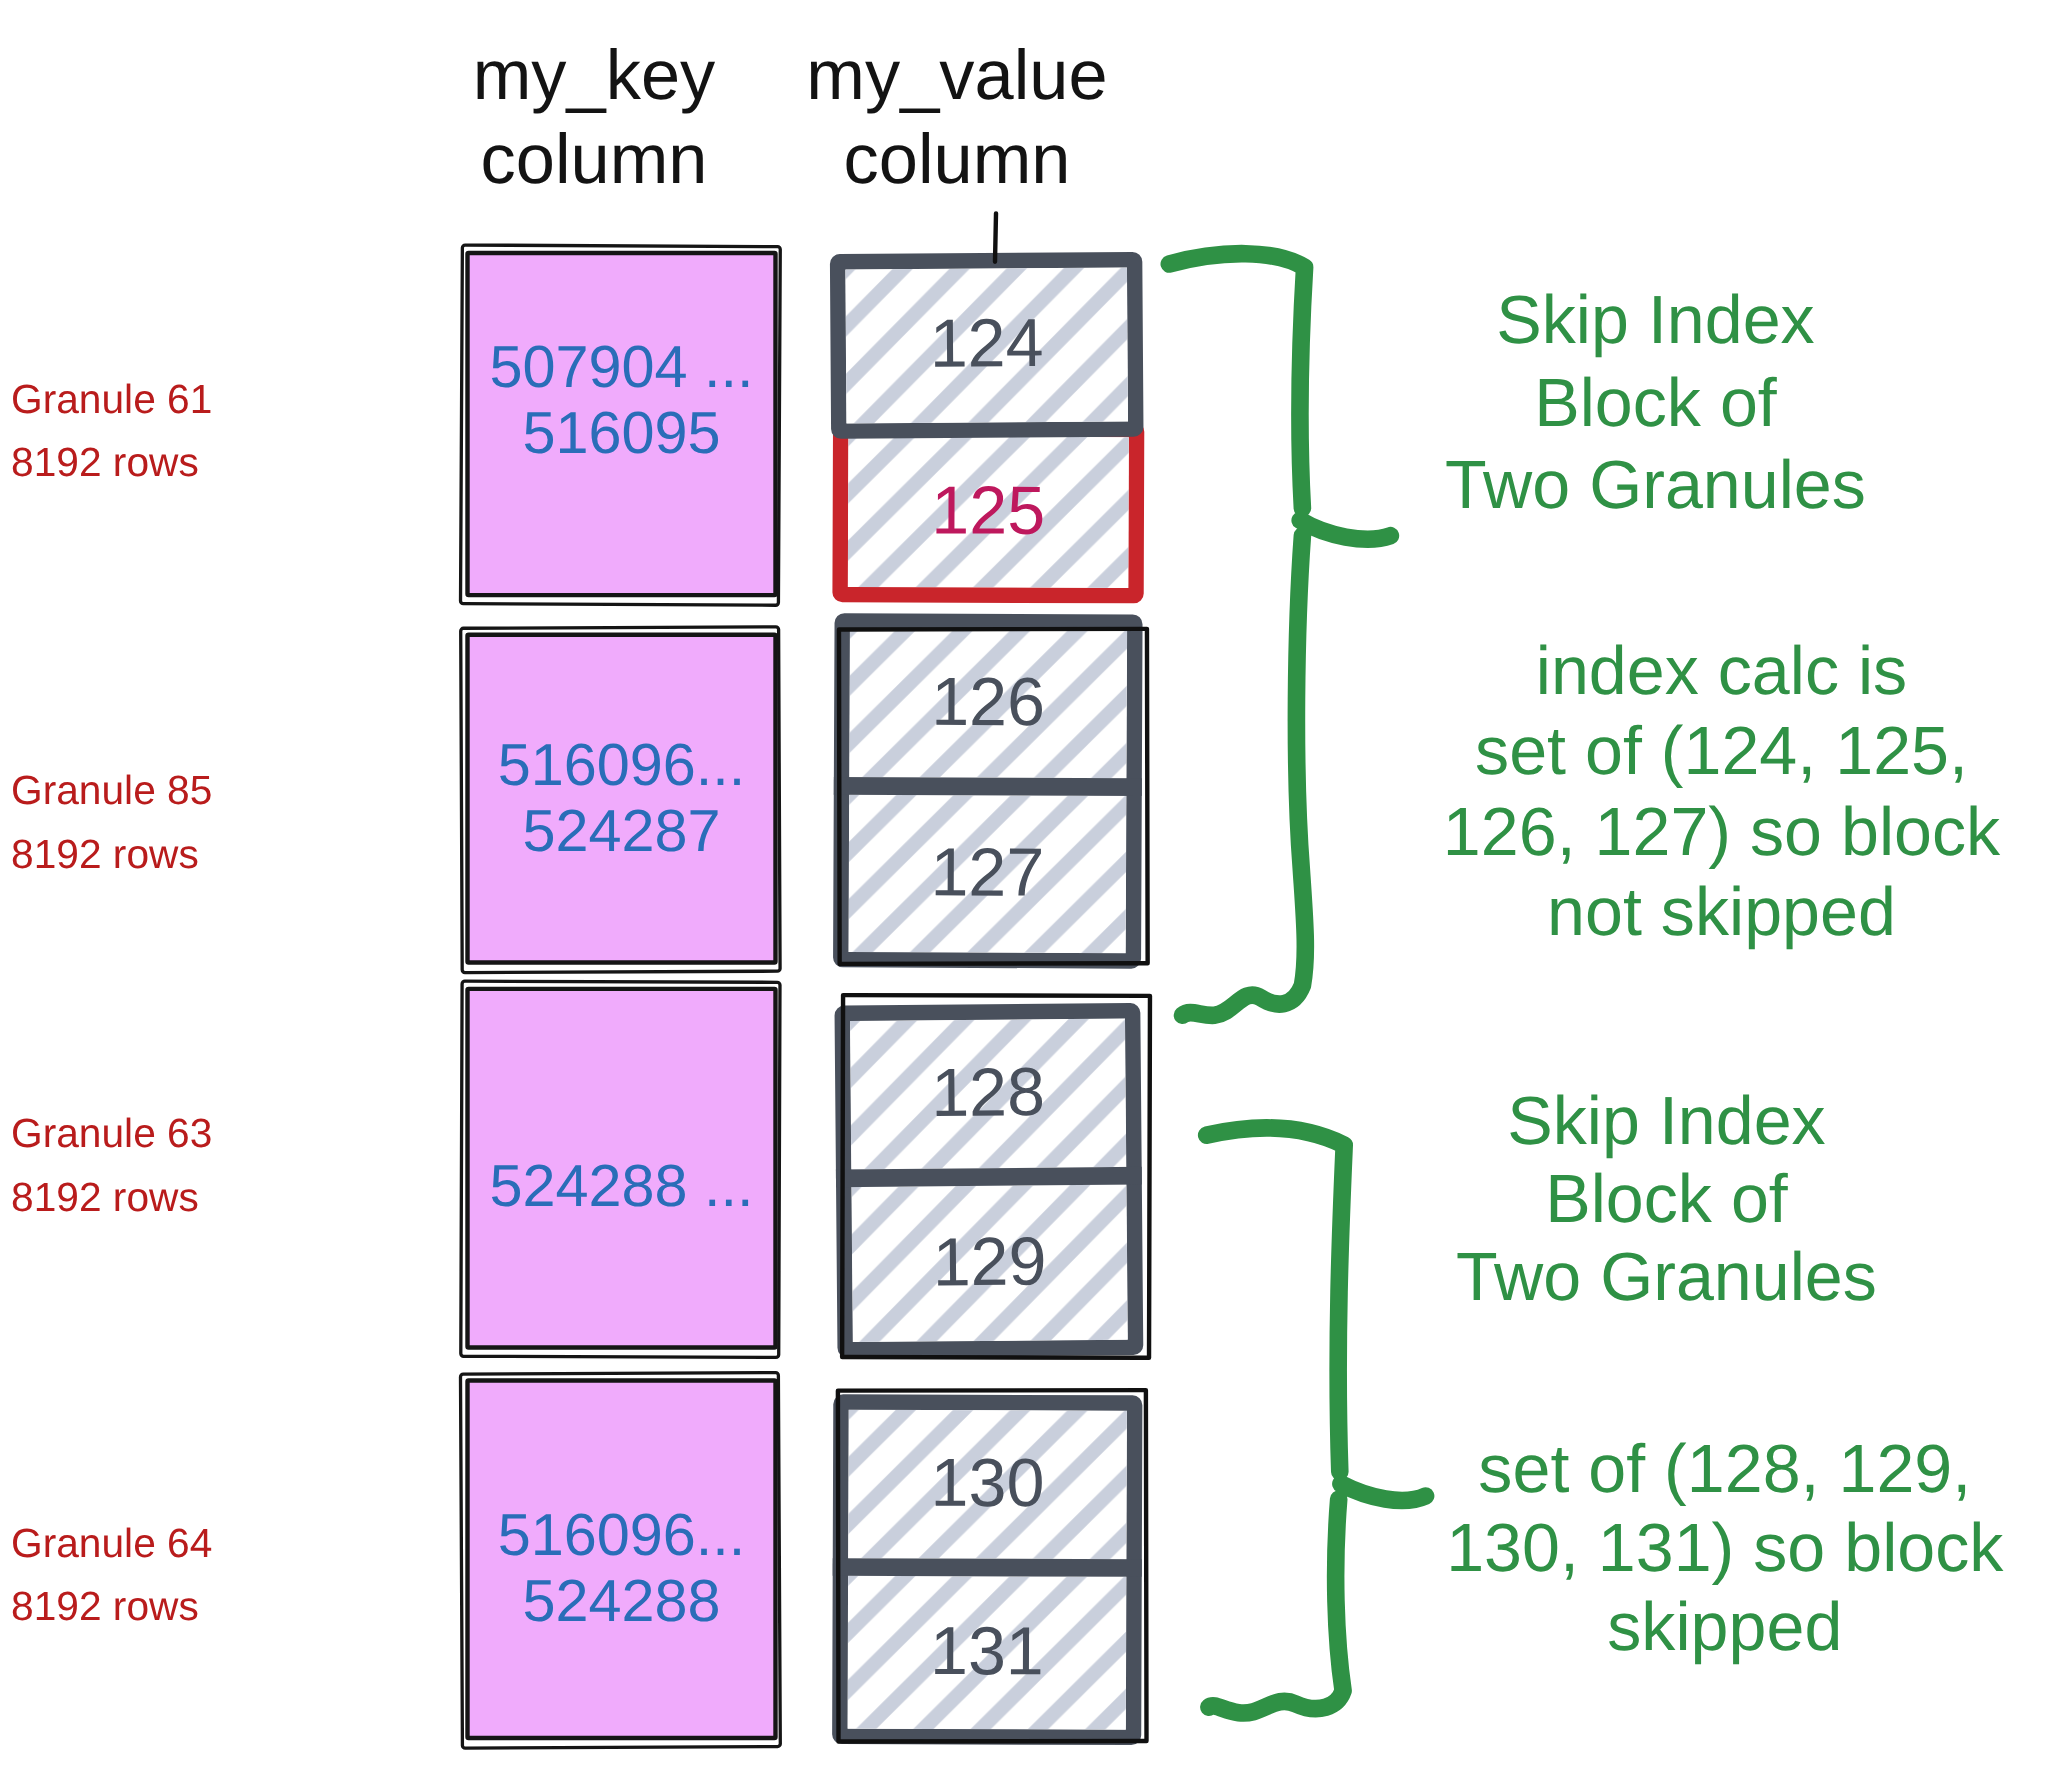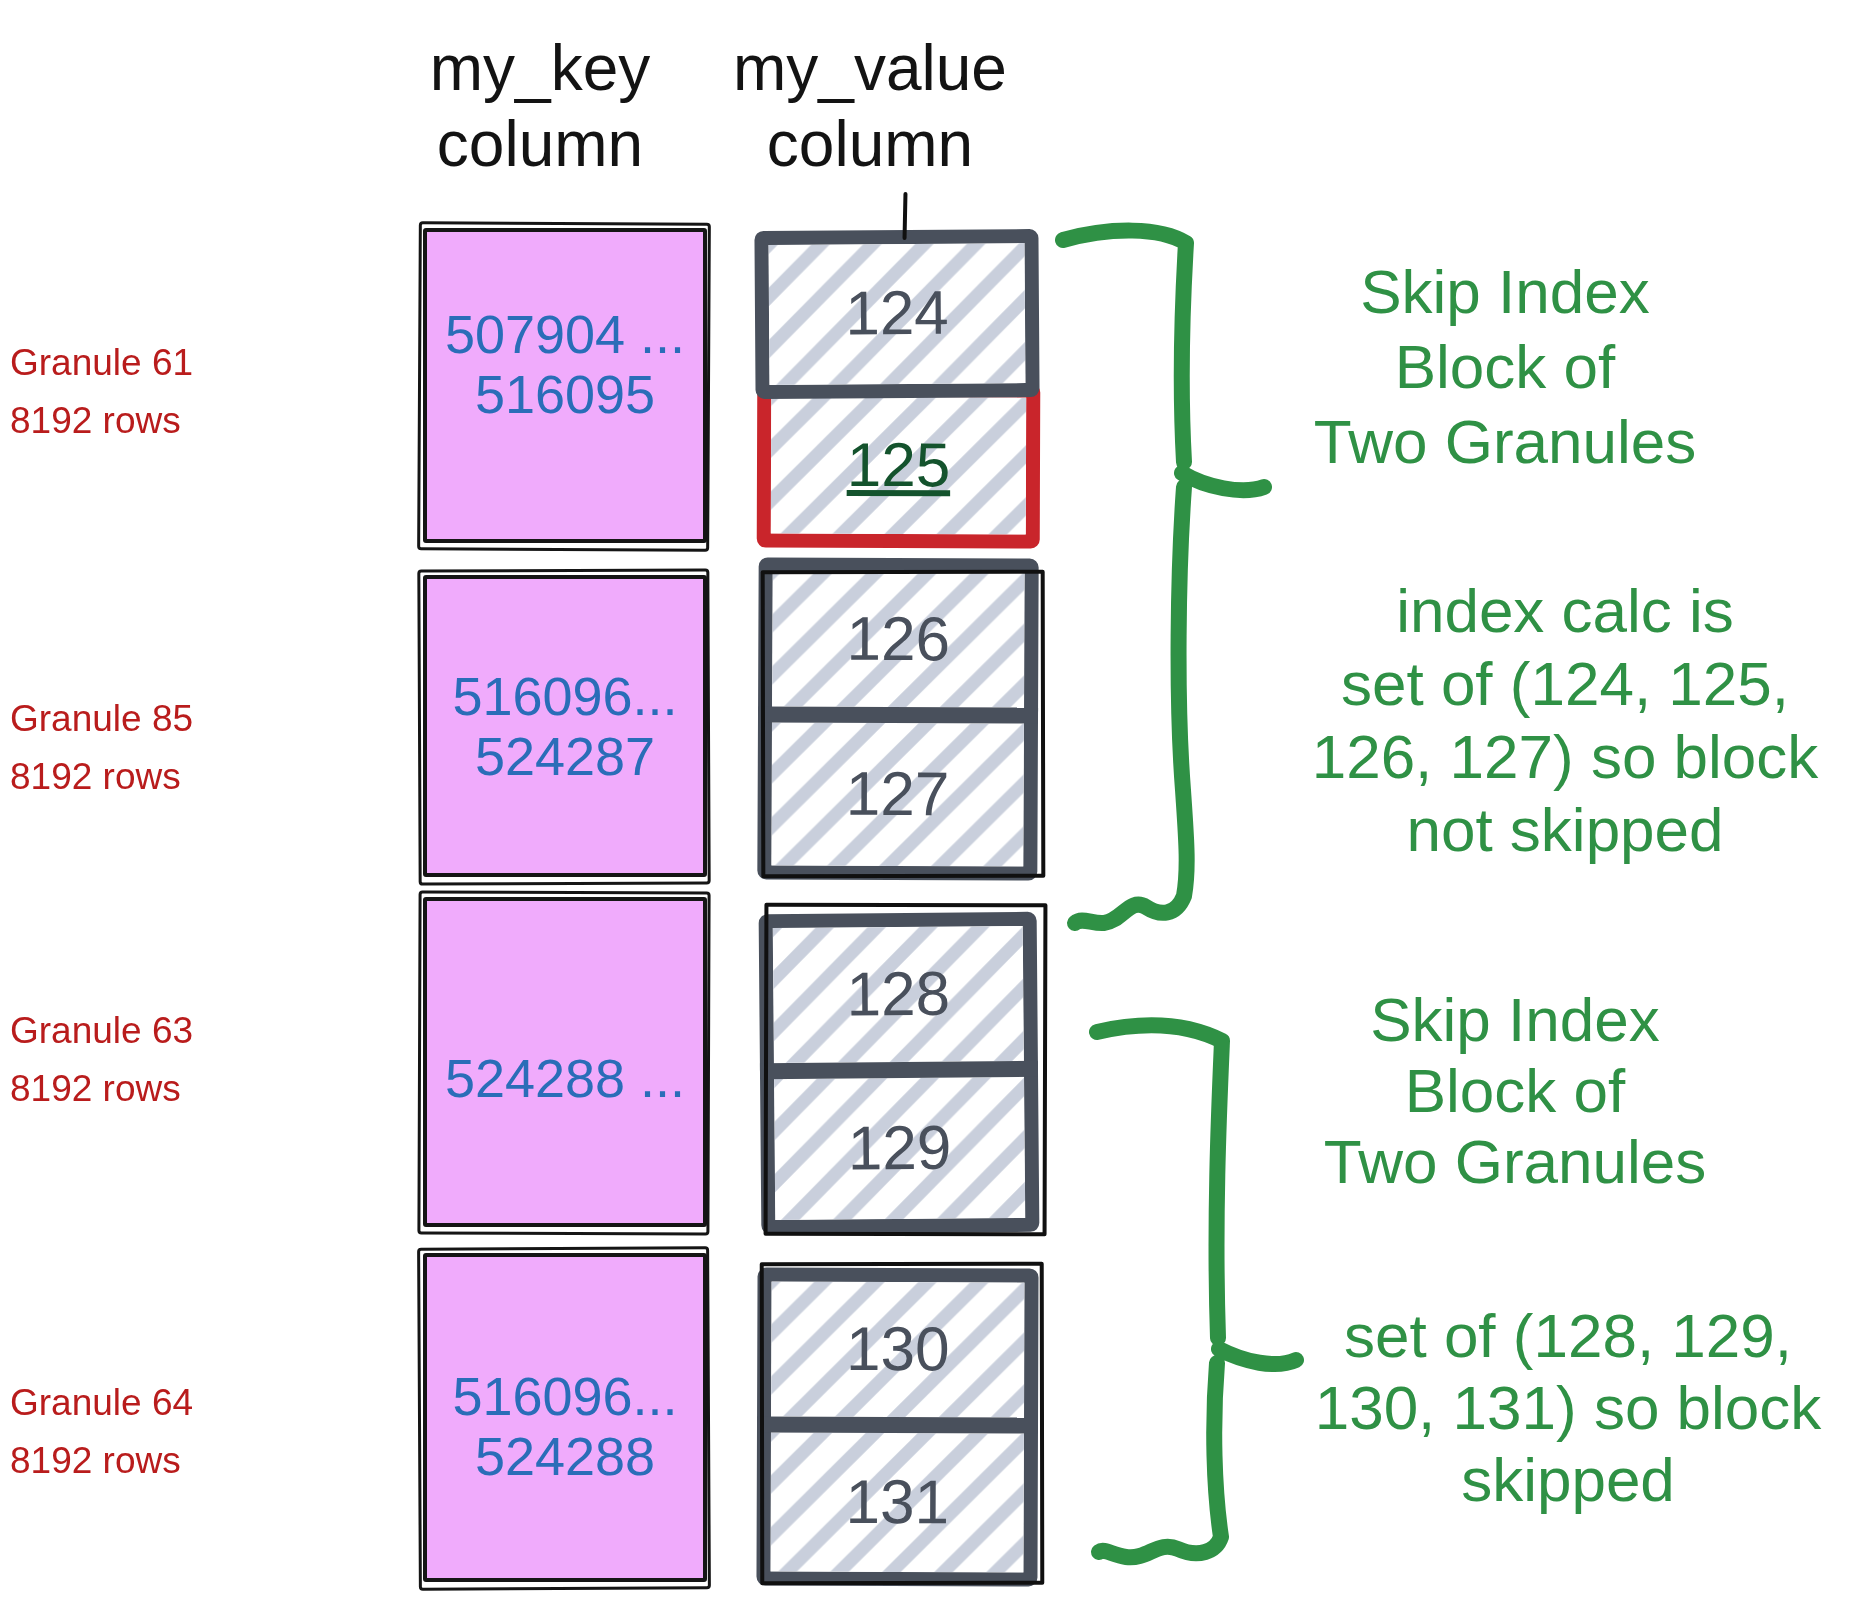--- a/index.html
+++ b/index.html
@@ -43,21 +43,21 @@
   #blk124{left:755px;top:230px;width:284px;height:168px;transform:rotate(-.4deg);z-index:3;}
   #blk125{left:757px;top:383px;width:283px;height:165px;border-color:#c9252b;
           transform:rotate(.2deg);z-index:2;}
   #grp62{left:758px;top:558px;width:280px;height:322px;transform:rotate(.25deg);z-index:2;}
   #grp63{left:760px;top:913px;width:278px;height:320px;transform:rotate(-.5deg);z-index:2;}
   #grp64{left:757px;top:1268px;width:281px;height:318px;transform:rotate(.2deg);z-index:2;}
 
   .hatch{position:absolute;inset:0;width:100%;height:100%;display:block;}
   .num{position:absolute;left:0;right:0;top:50%;transform:translateY(-52%);
        text-align:center;font-size:62px;color:#49505c;z-index:1;}
-  .red-num{color:#14532d;text-decoration:underline;}
+  .red-num{color:#be185d;}
 
   .half{position:absolute;left:0;right:0;overflow:hidden;}
   .half.top{top:0;height:135px;}
   .half.bot{top:151px;bottom:0;}
   .divider{position:absolute;left:-14px;right:-14px;top:135px;height:16px;
            background:#49505c;z-index:2;}
 
   
   .vthin{position:absolute;border:4px solid #101010;box-sizing:border-box;z-index:4;
          background:transparent;border-radius:2px;}

